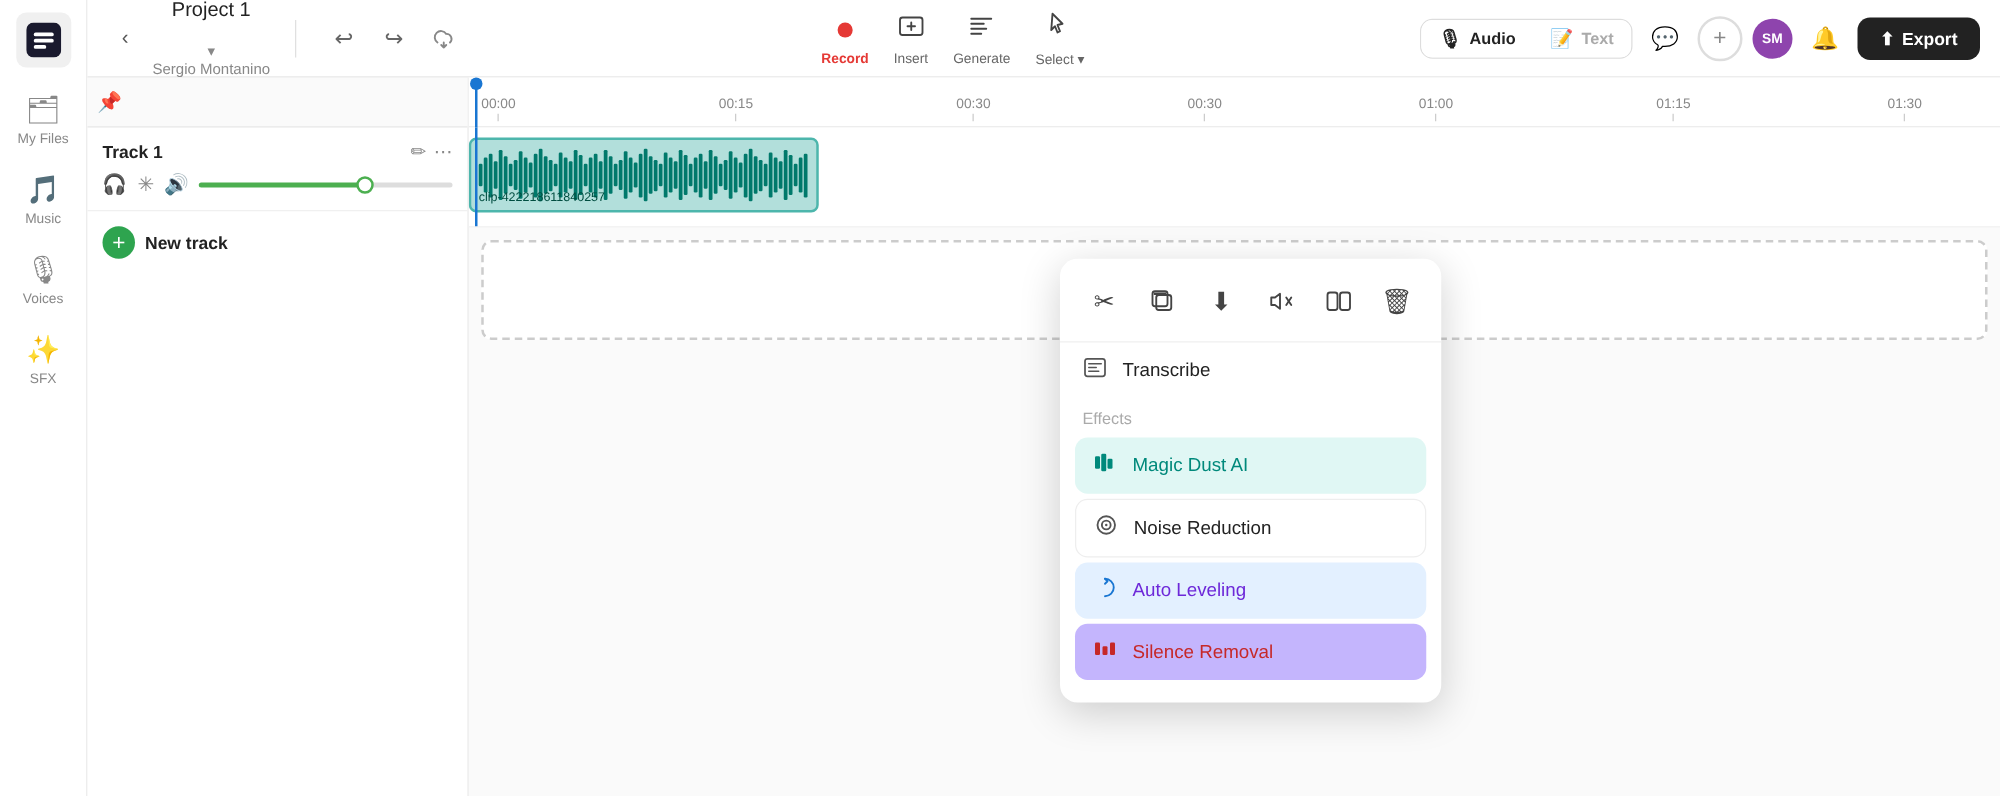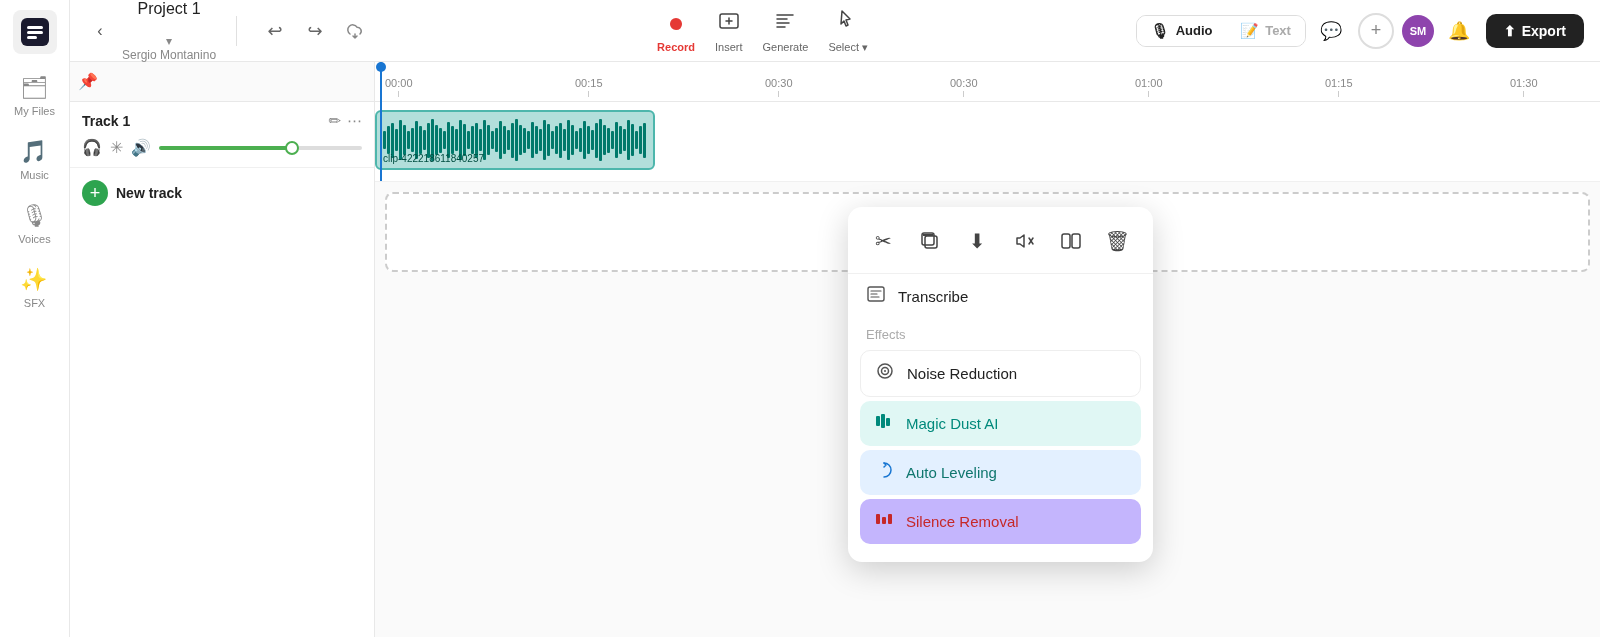--- a/index.html
+++ b/index.html
@@ -90,21 +90,21 @@
     .ctx-toolbar { display: flex; align-items: center; justify-content: space-around; padding: 0 12px 12px 12px; border-bottom: 1px solid #f0f0f0; }
     .ctx-icon-btn { width: 40px; height: 40px; display: flex; align-items: center; justify-content: center; border-radius: 8px; cursor: pointer; font-size: 20px; color: #444; }
     .ctx-menu-item { display: flex; align-items: center; gap: 12px; padding: 10px 18px; cursor: pointer; }
     .ctx-menu-icon { font-size: 18px; color: #555; }
     .ctx-menu-label { font-size: 15px; color: #222; font-weight: 500; }
     .ctx-section-label { font-size: 13px; color: #aaa; font-weight: 500; padding: 8px 18px 4px 18px; }
 
     .effect-btn { display: flex; align-items: center; gap: 12px; margin: 4px 12px; padding: 10px 14px; border-radius: 10px; cursor: pointer; font-size: 15px; font-weight: 500; }
     .effect-btn.teal { background: #e0f7f4; color: #00897b; }
     .effect-btn.white { background: #fff; border: 1px solid #eee; color: #222; }
-    .effect-btn.blue { background: #e3f0ff; color: #0f766e; }
+    .effect-btn.blue { background: #e3f0ff; color: #6d28d9; }
     .effect-btn.pink { background: #c4b5fd; color: #c62828; }
     .effect-icon { font-size: 18px; }
 
     
     .select-btn { display: flex; align-items: center; gap: 4px; }
     .select-chevron { font-size: 11px; color: #666; }
   </style>
 </head>
 <body>
 
@@ -404,40 +404,40 @@
               <svg width="20" height="20" viewBox="0 0 20 20" fill="none">
                   <rect x="2" y="3" width="16" height="14" rx="2" stroke="#555" stroke-width="1.4"></rect>
                   <path d="M5 7h10M5 10h6M5 13h8" stroke="#555" stroke-width="1.2" stroke-linecap="round"></path>
                 </svg>
             </span>
             <span class="ctx-menu-label">Transcribe</span>
           </div>
 
           <div class="ctx-section-label">Effects</div>
 
+          <div class="effect-btn teal">
+            <span class="effect-icon">
+              <svg width="20" height="20" viewBox="0 0 20 20" fill="none">
+                  <rect x="2" y="5" width="4" height="10" rx="1" fill="#00897b"></rect>
+                  <rect x="7" y="3" width="4" height="14" rx="1" fill="#00897b"></rect>
+                  <rect x="12" y="7" width="4" height="8" rx="1" fill="#00897b"></rect>
+                </svg>
+            </span>
+            <span>Magic Dust AI</span>
+          </div>
           <div class="effect-btn white">
             <span class="effect-icon">
               <svg width="20" height="20" viewBox="0 0 20 20" fill="none">
                   <circle cx="10" cy="10" r="7" stroke="#555" stroke-width="1.5"></circle>
                   <circle cx="10" cy="10" r="3.5" stroke="#555" stroke-width="1.5"></circle>
                   <circle cx="10" cy="10" r="1" fill="#555"></circle>
                 </svg>
             </span>
             <span>Noise Reduction</span>
           </div>
-          <div class="effect-btn teal">
-            <span class="effect-icon">
-              <svg width="20" height="20" viewBox="0 0 20 20" fill="none">
-                  <rect x="2" y="5" width="4" height="10" rx="1" fill="#00897b"></rect>
-                  <rect x="7" y="3" width="4" height="14" rx="1" fill="#00897b"></rect>
-                  <rect x="12" y="7" width="4" height="8" rx="1" fill="#00897b"></rect>
-                </svg>
-            </span>
-            <span>Magic Dust AI</span>
-          </div>
           <div class="effect-btn blue">
             <span class="effect-icon">
               <svg width="20" height="20" viewBox="0 0 20 20" fill="none">
                   <path d="M10 3a7 7 0 1 1 0 14" stroke="#1976d2" stroke-width="1.5" stroke-linecap="round"></path>
                   <path d="M10 3l2 2-2 2" stroke="#1976d2" stroke-width="1.5" stroke-linecap="round" stroke-linejoin="round"></path>
                 </svg>
             </span>
             <span>Auto Leveling</span>
           </div>
           <div class="effect-btn pink">

